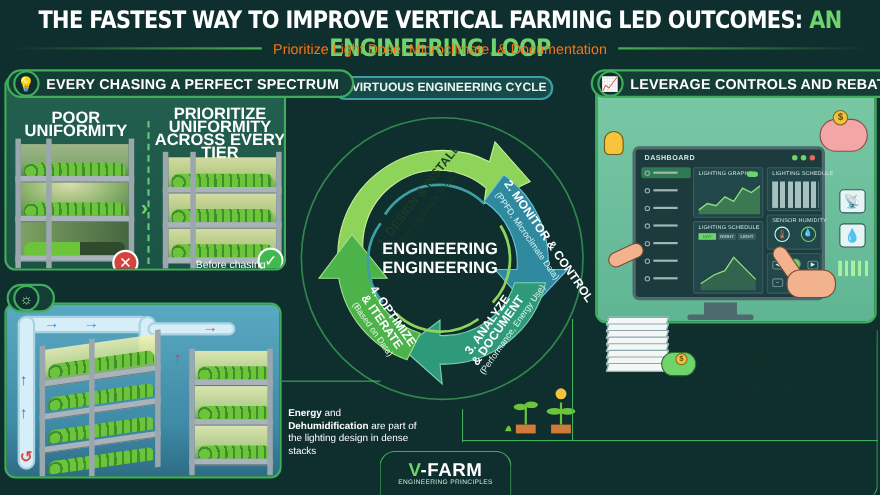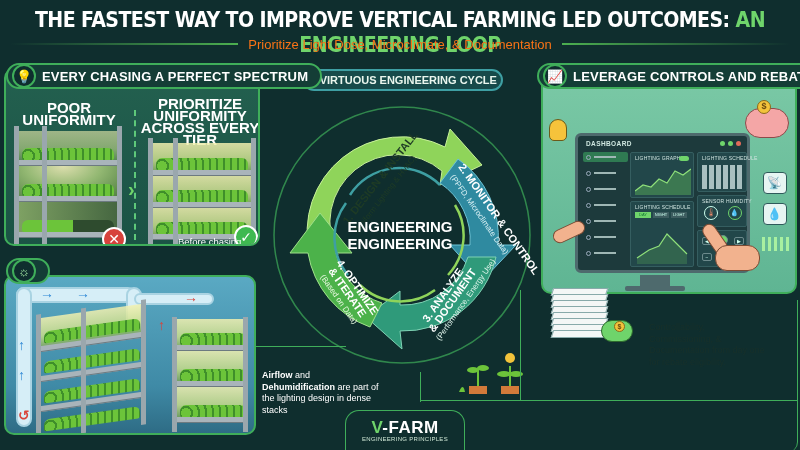--- a/index.html
+++ b/index.html
@@ -274,21 +274,21 @@
   <ellipse cx="18" cy="22" rx="6" ry="3" fill="#6cc43a"></ellipse>
   <ellipse cx="28" cy="20" rx="6" ry="3" fill="#6cc43a"></ellipse>
   <path d="M55 38 V18" stroke="#6cc43a" stroke-width="2"></path>
   <ellipse cx="49" cy="26" rx="7" ry="3" fill="#6cc43a"></ellipse>
   <ellipse cx="61" cy="26" rx="7" ry="3" fill="#6cc43a"></ellipse>
   <circle cx="55" cy="10" r="5" fill="#f3c33b"></circle>
   <path d="M4 44 Q8 34 10 44" fill="#6cc43a"></path>
 </svg>
 
 <div class="hvac-note">
-  <b>Airflow</b><span> and</span><br>
+  <b>Energy</b><span> and</span><br>
   <b>Dehumidification</b><span> are part of the lighting design in dense stacks</span>
 </div>
 
 <div class="brand">
   <div class="name"><span class="v">V</span><span>-FARM</span></div>
   <div class="tag">ENGINEERING PRINCIPLES</div>
 </div>
 
 <div class="panel" id="p3"></div>
 <div class="panel-head" id="p3-head">

